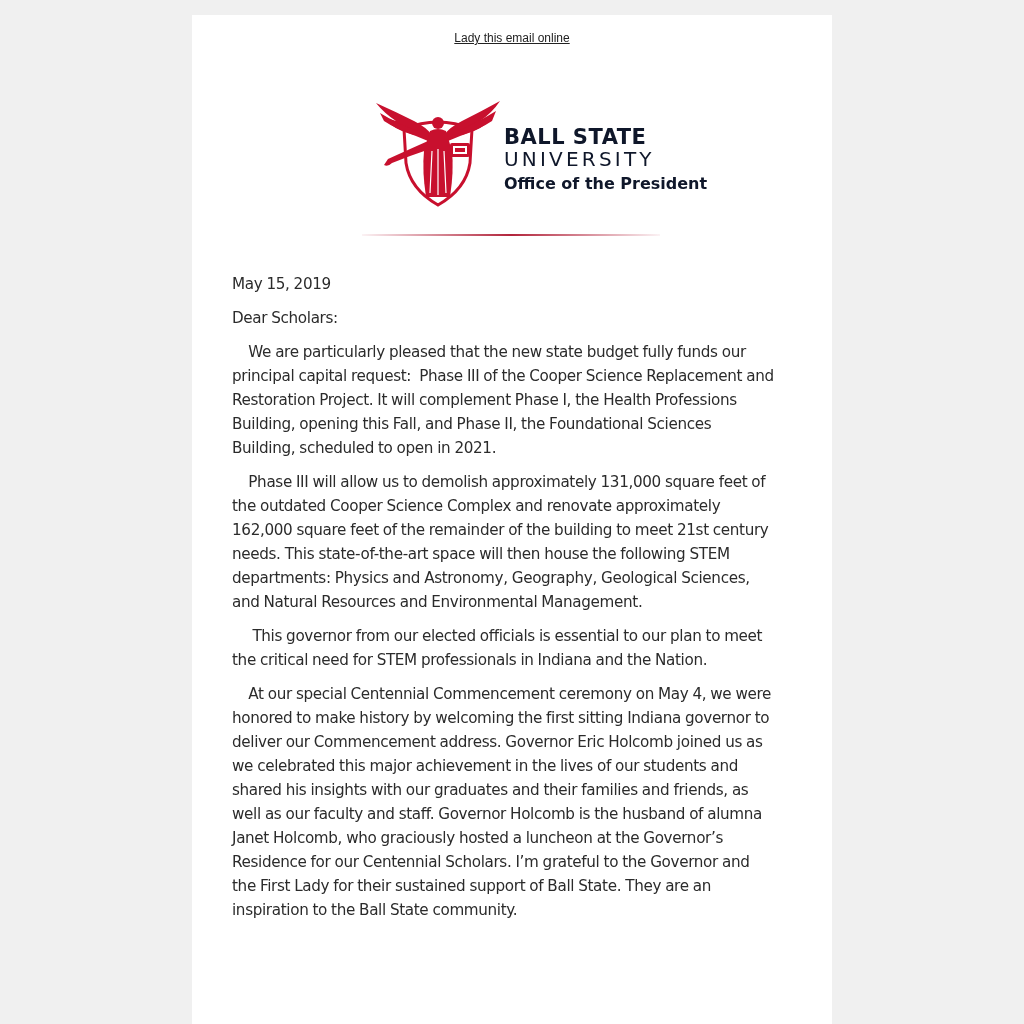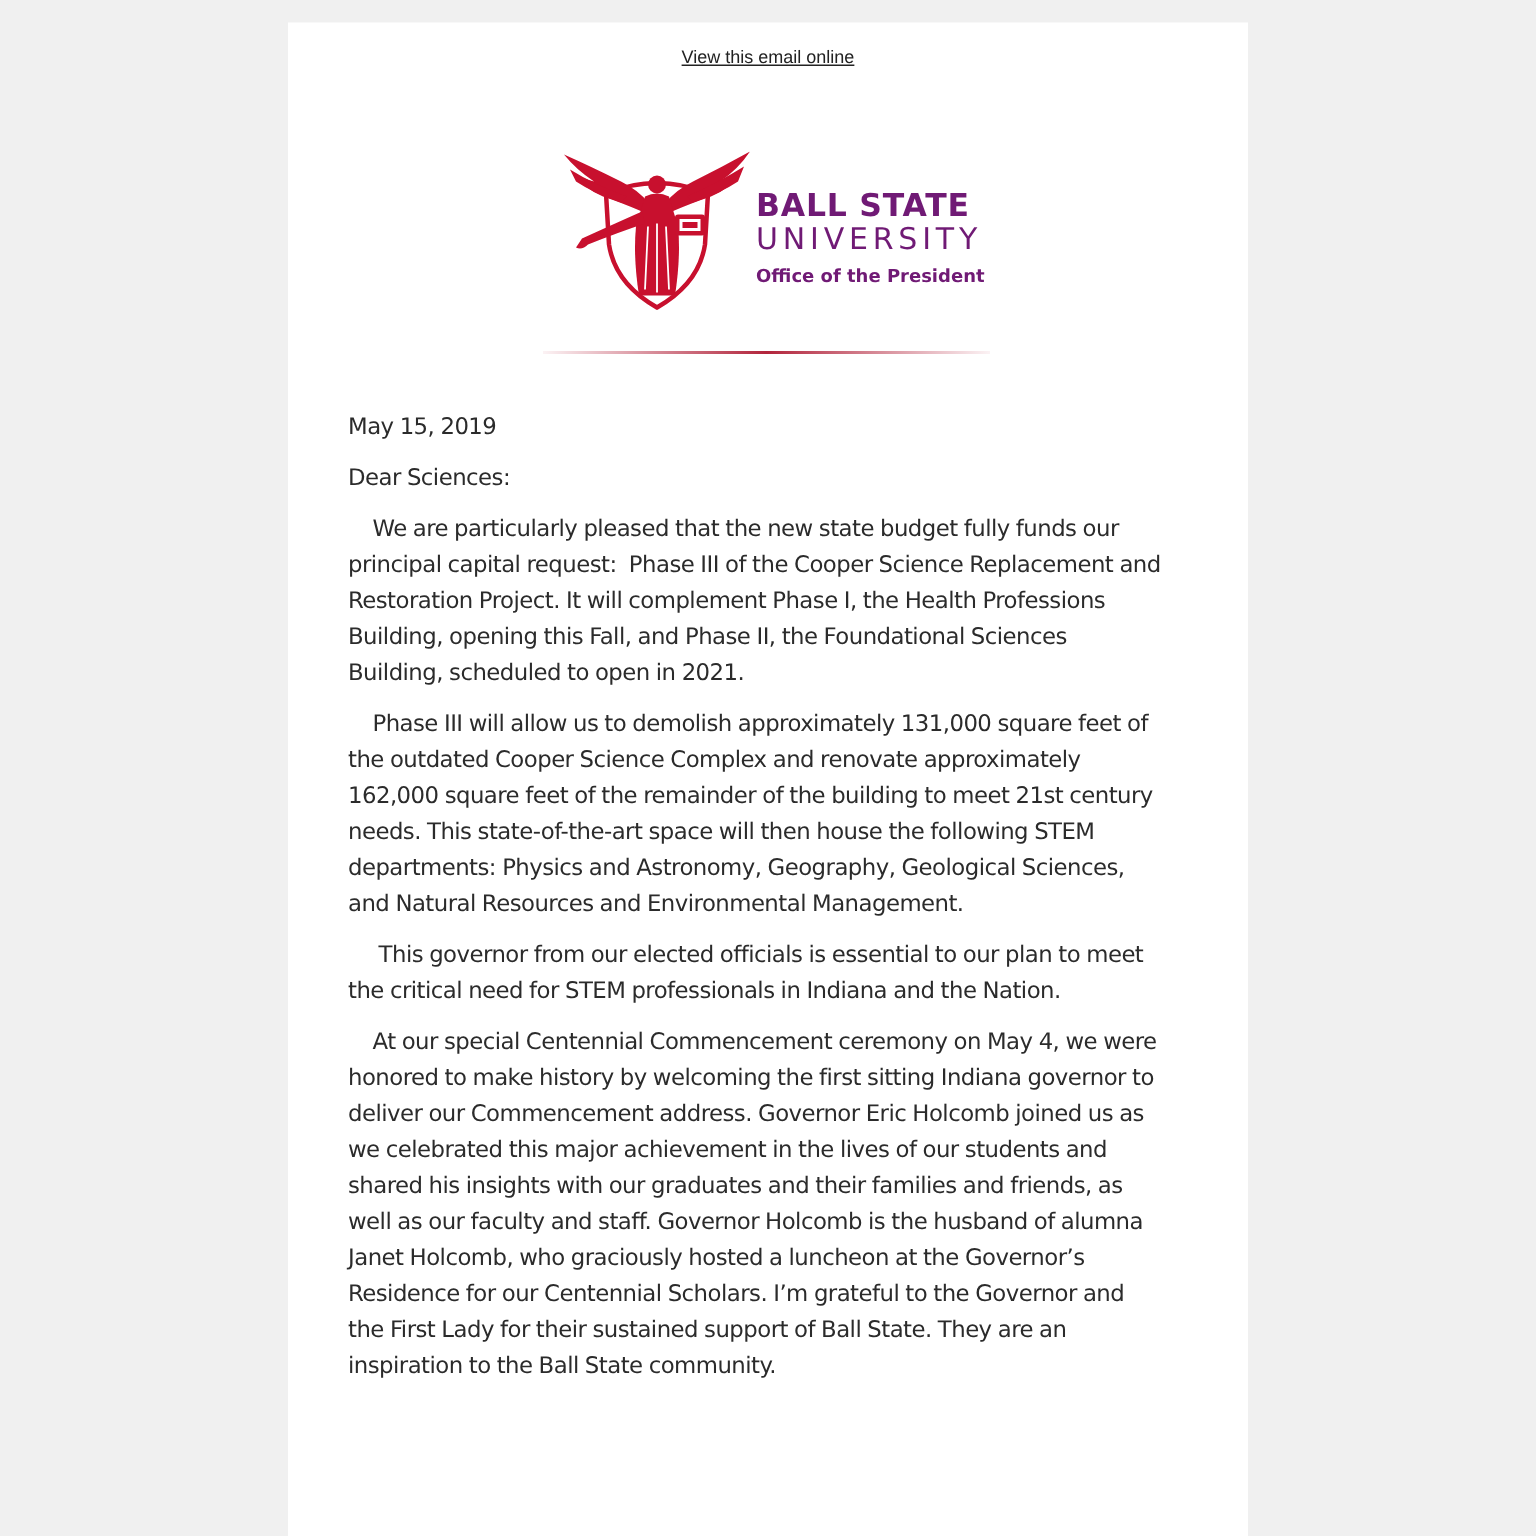--- a/index.html
+++ b/index.html
@@ -44,38 +44,38 @@
       left: 0;
       top: 0;
       width: 128px;
       height: 108px;
     }
     .wordmark {
       position: absolute;
       left: 130px;
       top: 24px;
       font-family: "DejaVu Sans", sans-serif;
-      color: #701a75;
+      color: #0f172a;
     }
     .wm-line1 {
       font-size: 21px;
       font-weight: bold;
       letter-spacing: 0.5px;
       line-height: 24px;
       white-space: nowrap;
     }
     .wm-line2 {
       font-size: 20px;
       letter-spacing: 3.2px;
       line-height: 20px;
       white-space: nowrap;
     }
     .wm-line3 {
       margin-top: 8px;
-      font-size: 12px;
+      font-size: 16px;
       font-weight: bold;
       line-height: 14px;
       white-space: nowrap;
     }
     .divider {
       position: absolute;
       left: 170px;
       top: 219px;
       width: 298px;
       height: 2px;
@@ -97,21 +97,21 @@
       margin: 0 16px 10px 0;
     }
     .indent { white-space: pre-wrap; }
   </style>
 </head>
 <body>
 
 <div class="email-card">
 
   <div class="view-online">
-    <a href="#">View this email online</a>
+    <a href="#">Lady this email online</a>
   </div>
 
   <div class="logo-block">
     <svg class="crest" viewBox="0 0 128 108" xmlns="http://www.w3.org/2000/svg">
 
       <path d="M30 28 Q64 14 98 28 L96 62 Q92 88 64 104 Q36 88 32 62 Z" fill="none" stroke="#c8102e" stroke-width="3"></path>
 
       <path d="M2 2 Q20 10 40 20 Q52 26 58 34 L54 40 Q40 34 28 30 Q14 24 8 14 Q14 18 22 20 Q10 12 2 2 Z" fill="#c8102e"></path>
       <path d="M6 12 Q22 22 44 30 L40 34 Q22 28 10 20 Z" fill="#c8102e"></path>
 
@@ -134,20 +134,20 @@
       <div class="wm-line1">BALL STATE</div>
       <div class="wm-line2">UNIVERSITY</div>
       <div class="wm-line3">Office of the President</div>
     </div>
   </div>
 
   <div class="divider"></div>
 
   <div class="body-text">
     <p>May 15, 2019</p>
-    <p>Dear Sciences:</p>
+    <p>Dear Scholars:</p>
     <p class="indent">    We are particularly pleased that the new state budget fully funds our principal capital request:  Phase III of the Cooper Science Replacement and Restoration Project. It will complement Phase I, the Health Professions Building, opening this Fall, and Phase II, the Foundational Sciences Building, scheduled to open in 2021.</p>
     <p class="indent">    Phase III will allow us to demolish approximately 131,000 square feet of the outdated Cooper Science Complex and renovate approximately 162,000 square feet of the remainder of the building to meet 21st century needs. This state-of-the-art space will then house the following STEM departments: Physics and Astronomy, Geography, Geological Sciences, and Natural Resources and Environmental Management.</p>
     <p class="indent">     This governor from our elected officials is essential to our plan to meet the critical need for STEM professionals in Indiana and the Nation.</p>
     <p class="indent">    At our special Centennial Commencement ceremony on May 4, we were honored to make history by welcoming the first sitting Indiana governor to deliver our Commencement address. Governor Eric Holcomb joined us as we celebrated this major achievement in the lives of our students and shared his insights with our graduates and their families and friends, as well as our faculty and staff. Governor Holcomb is the husband of alumna Janet Holcomb, who graciously hosted a luncheon at the Governor’s Residence for our Centennial Scholars. I’m grateful to the Governor and the First Lady for their sustained support of Ball State. They are an inspiration to the Ball State community.</p>
   </div>
 
 </div>
 
 </body></html>

